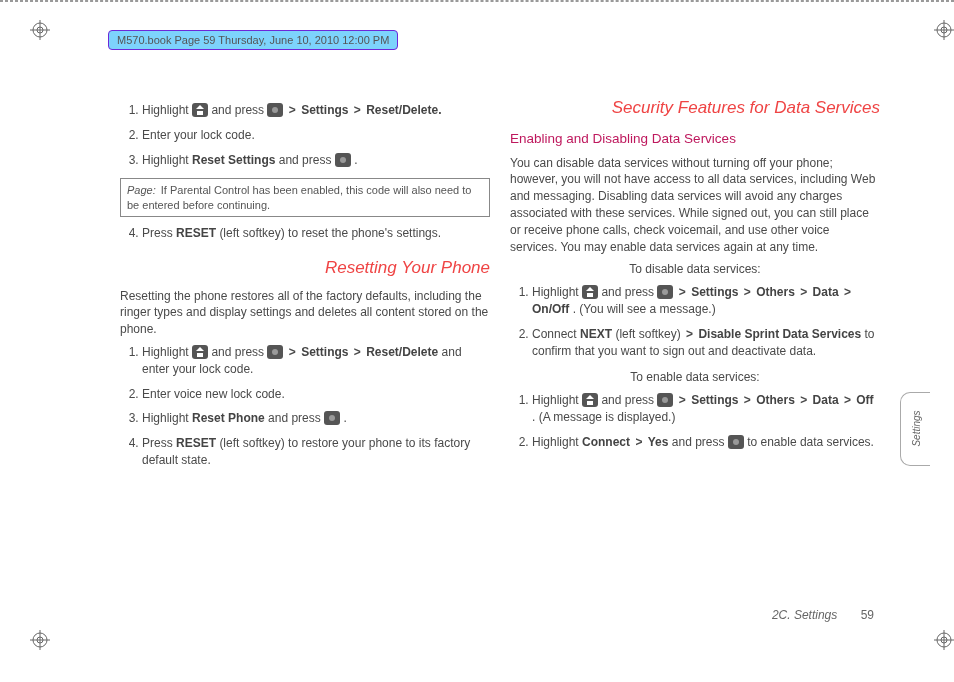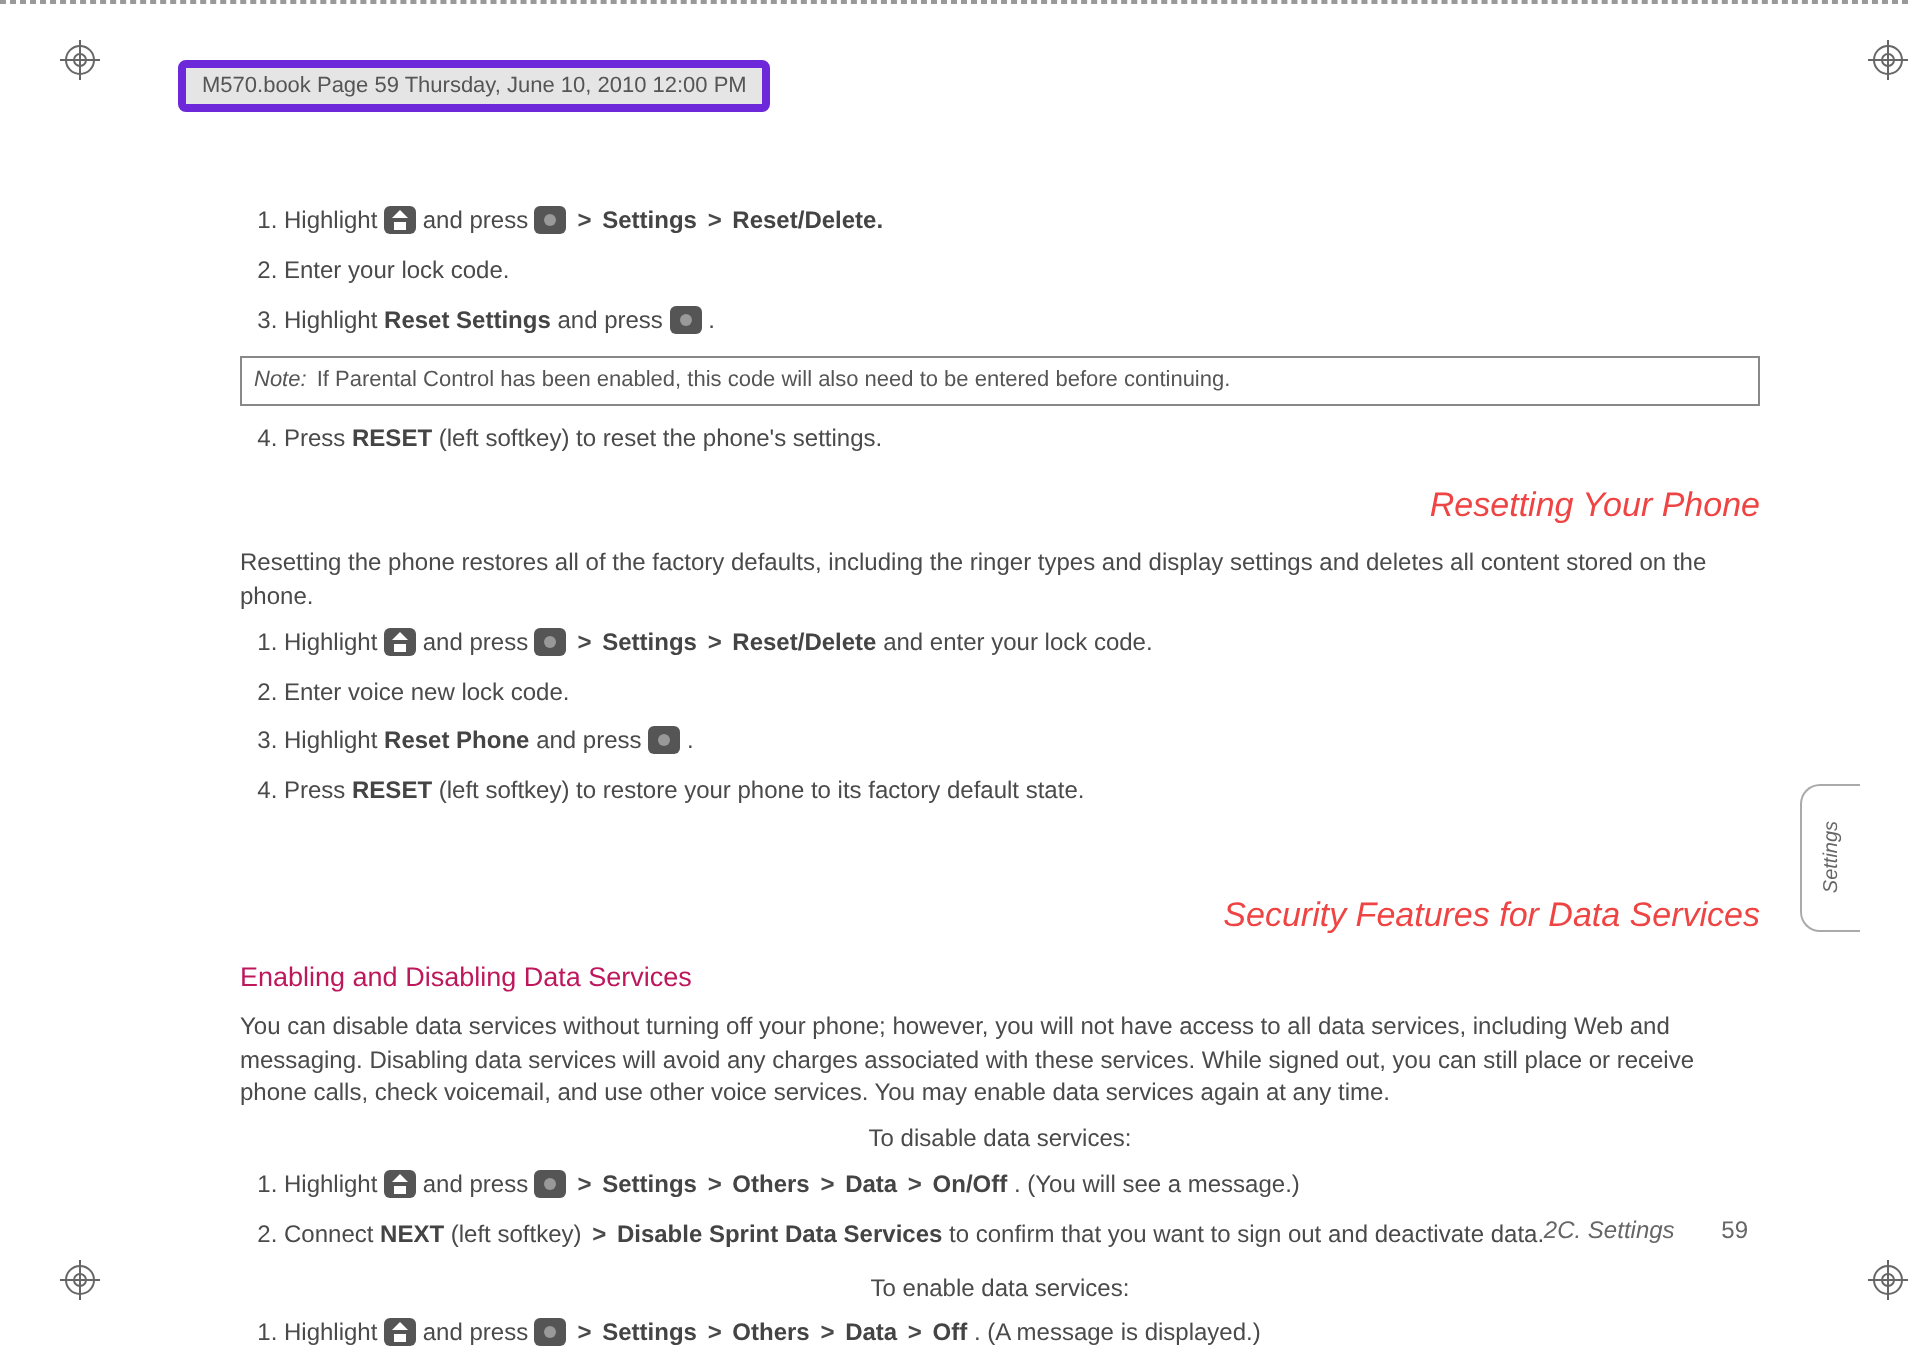--- a/index.html
+++ b/index.html
@@ -17,38 +17,37 @@
   .crop-dashes-left { top: 18px; bottom: 33px; left: 72px; border-left: 1px dashed #999; width: 0; }
   .crop-dashes-right { top: 18px; bottom: 33px; right: 18px; border-right: 1px dashed #999; width: 0; }
   .target-icon { position: absolute; width: 20px; height: 20px; }
   .target-icon svg { width: 100%; height: 100%; }
   .target-tl { top: 20px; left: 30px; }
   .target-tr { top: 20px; right: 0px; }
   .target-bl { bottom: 32px; left: 30px; }
   .target-br { bottom: 32px; right: 0px; }
   .header-line {
     position: absolute;
-    top: 30px; left: 89px;
+    top: 30px; left: 108px;
     font-size: 11px;
     color: #555;
-    border: 4px solid #6d28d9;
+    border: 1px solid #6d28d9;
     border-radius: 4px;
     padding: 3px 8px;
-    background: #e5e5e5;
+    background: #7dd3fc;
   }
   .page {
     position: absolute;
     top: 96px; left: 120px;
     width: 760px;
     height: 520px;
     display: flex;
-    gap: 32px;
+    gap: 20px;
     font-size: 12px;
     line-height: 1.4;
-    flex-direction: column;
   }
   .col { flex: 1 1 50%; }
   .h-section {
     font-style: italic;
     font-size: 17px;
     color: #ef4444;
     margin: 14px 0 8px 0;
     font-weight: normal;
     text-align: right;
   }
@@ -182,21 +181,21 @@
       <li>Enter your lock code.</li>
       <li>
         <span>Highlight </span>
         <span class="bold">Reset Settings</span>
         <span> and press </span>
         <span class="key-icon ok"></span>
         <span>.</span>
       </li>
     </ol>
     <div class="note-box">
-      <span class="note-lbl">Note:</span>
+      <span class="note-lbl">Page:</span>
       <span>If Parental Control has been enabled, this code will also need to be entered before continuing.</span>
     </div>
     <ol start="4">
       <li>
         <span>Press </span>
         <span class="bold">RESET</span>
         <span> (left softkey) to reset the phone's settings.</span>
       </li>
     </ol>
 

